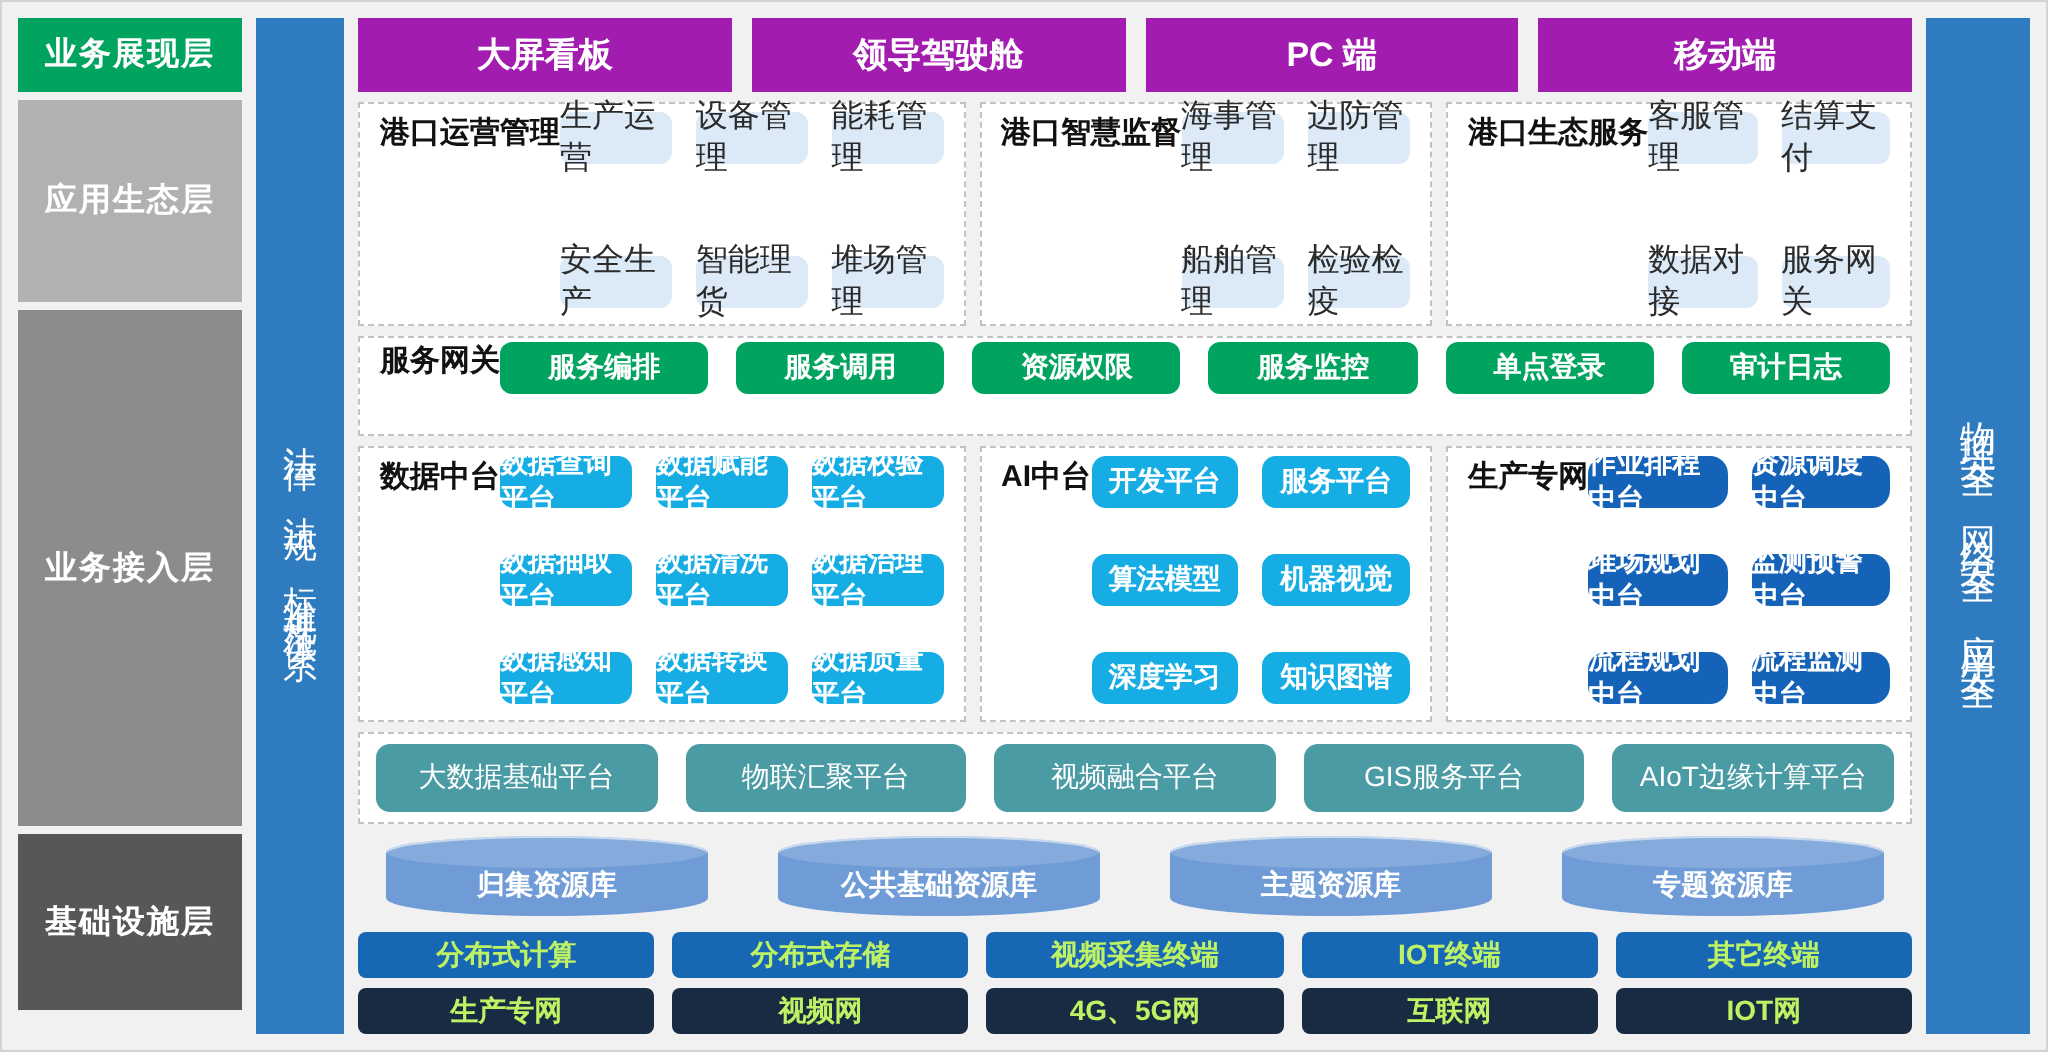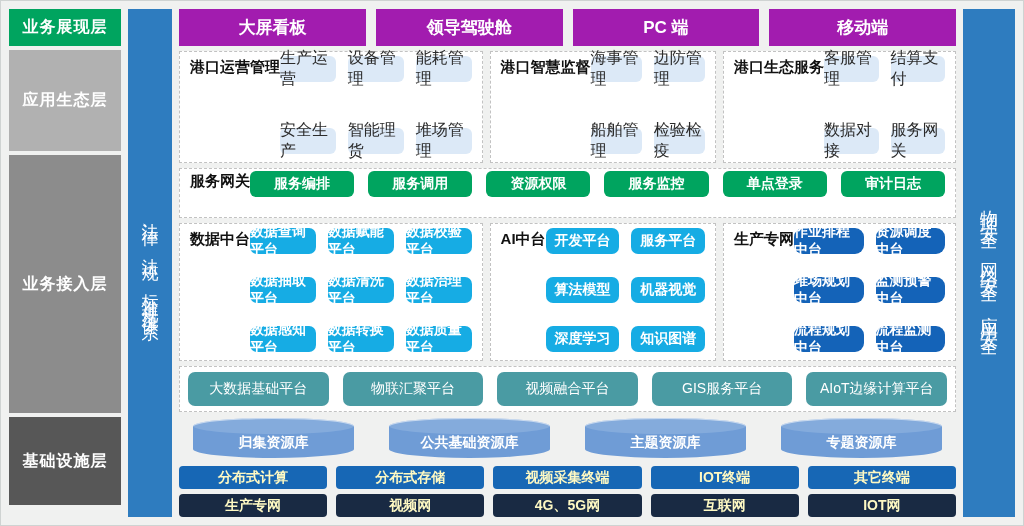--- a/index.html
+++ b/index.html
@@ -120,21 +120,21 @@
     background: #84abdc; border-radius: 50%;
     box-shadow: inset 0 1px 0 rgba(255,255,255,.55);
   }
   .cyl span {
     position: relative; z-index: 1; color: #fff;
     font-size: 14px; font-weight: 600; padding-top: 2px;
   }
 
   .term-row, .net-row { height: 23px; gap: 9px; }
   .btn-term, .btn-net {
-    flex: 1; color: #fef9c3; font-size: 14px; font-weight: bold;
+    flex: 1; color: #bef264; font-size: 14px; font-weight: bold;
     display: flex; align-items: center; justify-content: center;
     border-radius: 4px;
   }
   .btn-term { background: #1767b5; }
   .btn-net  { background: #192a43; }
 </style>
 </head>
 <body>
 
 <div class="canvas">

